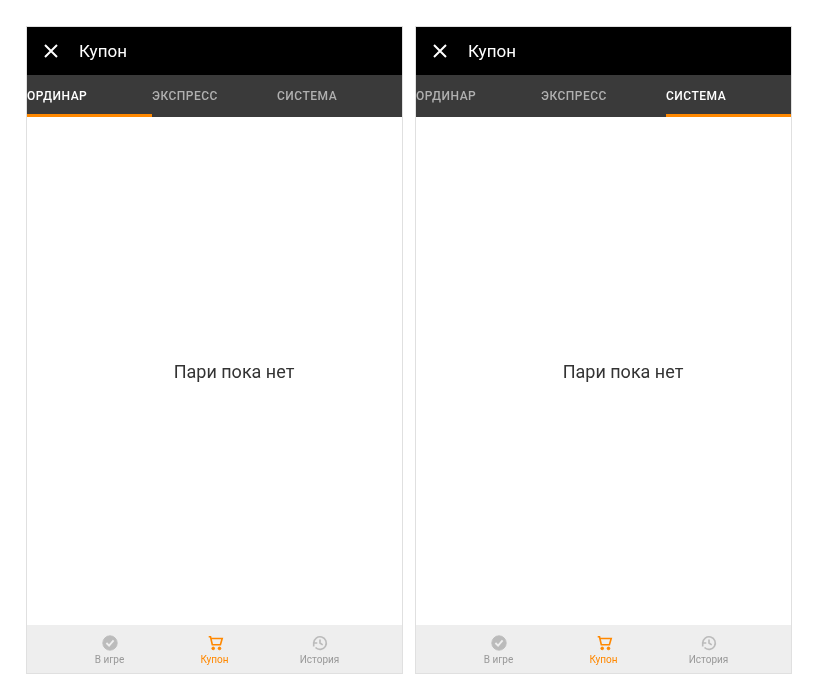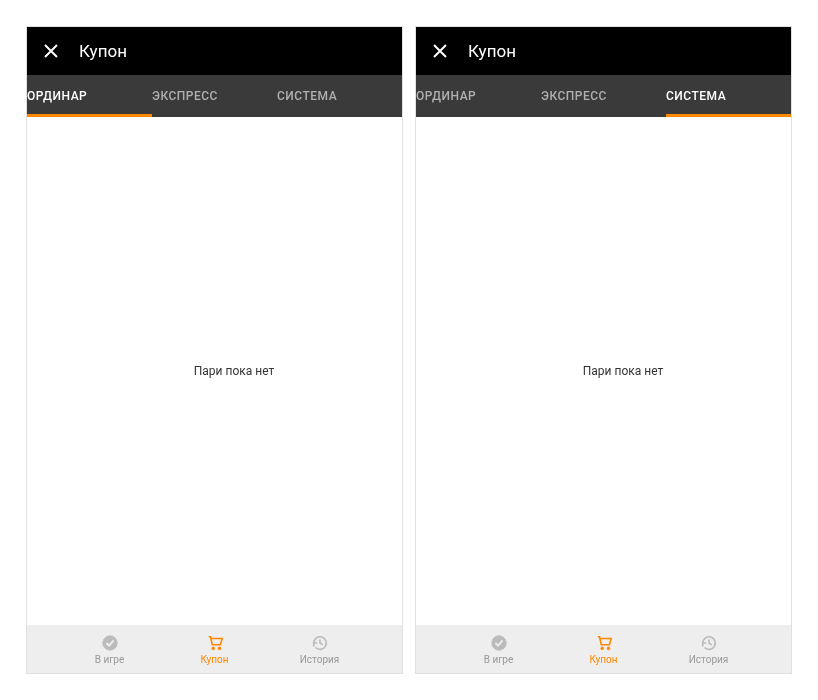--- a/index.html
+++ b/index.html
@@ -81,21 +81,21 @@
   }
   .content {
     flex: 1;
     background: #ffffff;
     display: flex;
     align-items: center;
     justify-content: center;
   }
   .empty-text {
     color: #333333;
-    font-size: 12px;
+    font-size: 18px;
     margin-left: 39px;
   }
   .bottom-nav {
     background: #eeeeee;
     height: 48px;
     display: flex;
     align-items: center;
     justify-content: space-around;
     padding: 1px 30px;
   }

